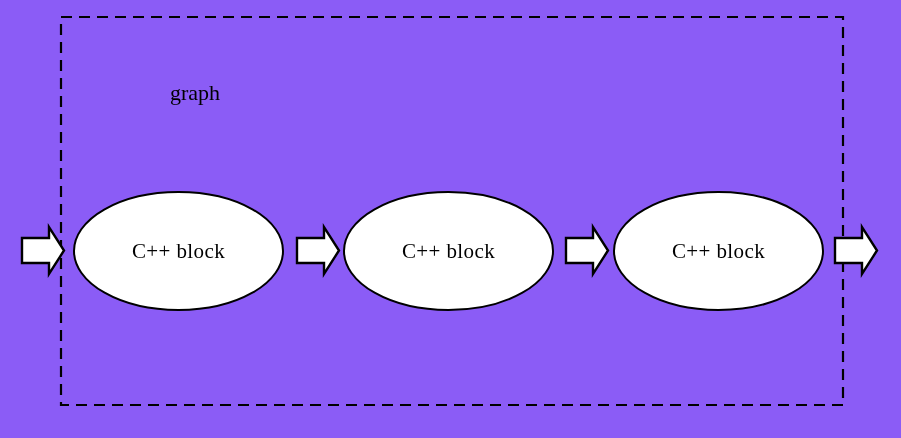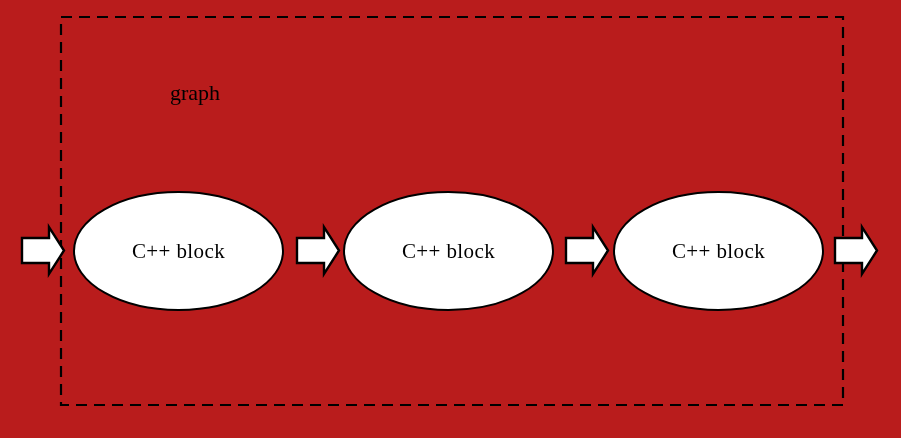--- a/index.html
+++ b/index.html
@@ -4,21 +4,21 @@
 <style>
   html, body {
     margin: 0;
     padding: 0;
     background: #ffffff;
   }
   #canvas {
     position: relative;
     width: 901px;
     height: 438px;
-    background: #b91c1c;
+    background: #8b5cf6;
     overflow: hidden;
     font-family: "Liberation Serif", "DejaVu Serif", serif;
   }
   #diagram-svg {
     position: absolute;
     top: 0;
     left: 0;
     width: 901px;
     height: 438px;
     display: block;

